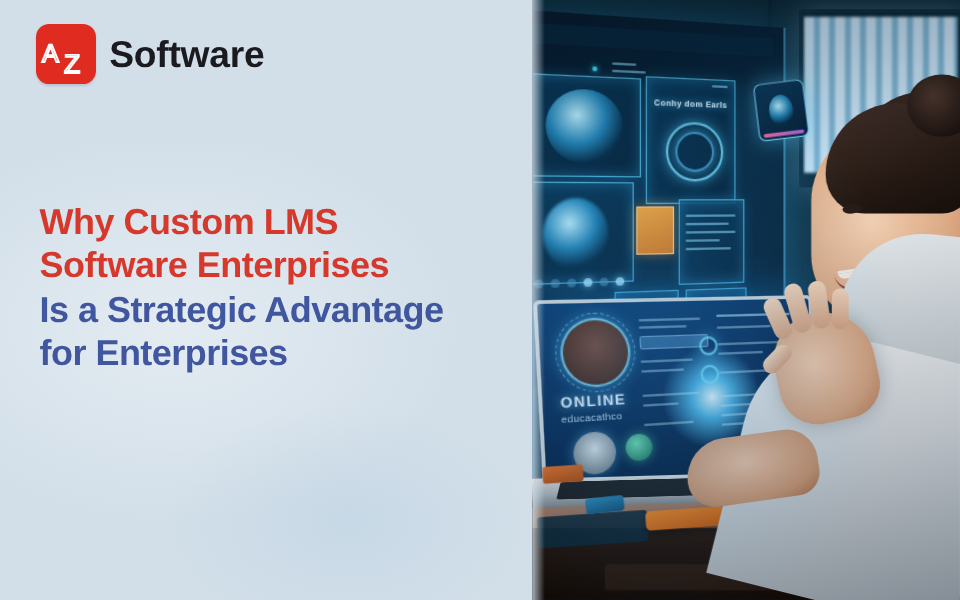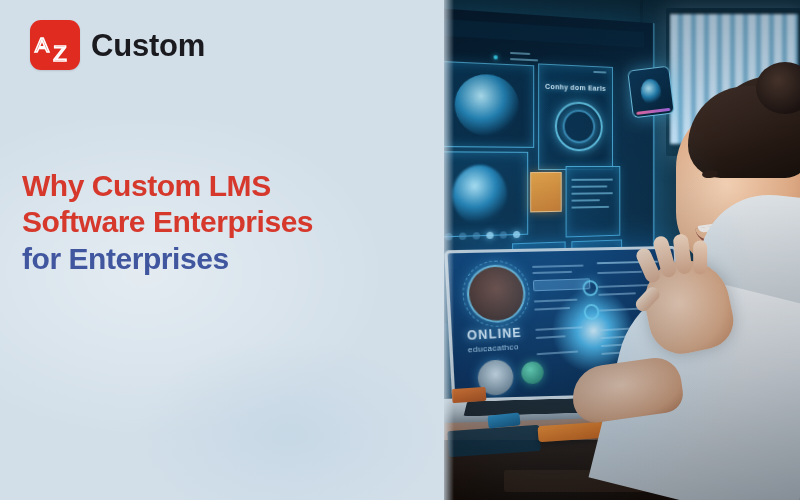--- a/index.html
+++ b/index.html
@@ -63,21 +63,21 @@
     font-weight: 600;
     letter-spacing: -0.2px;
     color: #1b1b1f;
     line-height: 1;
     white-space: nowrap;
   }
 
   
   .headline {
     position: absolute;
-    left: 22px;
+    left: 33px;
     top: 168px;
     width: 400px;
   }
   .headline-line {
     display: block;
     font-size: 30px;
     font-weight: 700;
     line-height: 1.215;
     letter-spacing: -0.45px;
     white-space: nowrap;
@@ -518,26 +518,27 @@
     <div class="left-wash"></div>
     <div class="left-wash2"></div>
 
     <div class="brand">
       <div class="brand-mark">
         <svg viewBox="0 0 50 50" xmlns="http://www.w3.org/2000/svg" aria-hidden="true">
           <text x="12" y="26" font-family="Liberation Sans, sans-serif" font-size="21" fill="none" stroke="#ffffff" stroke-width="1.6" text-anchor="middle" dominant-baseline="middle">A</text>
           <text x="30" y="35" font-family="Liberation Sans, sans-serif" font-size="22" fill="none" stroke="#ffffff" stroke-width="1.6" text-anchor="middle" dominant-baseline="middle">Z</text>
         </svg>
       </div>
-      <div class="brand-name">Custom</div>
+      <div class="brand-name">Software</div>
     </div>
 
     <div class="headline">
       <span class="headline-line hl-red">Why Custom LMS</span>
       <span class="headline-line hl-red">Software Enterprises</span>
+      <span class="headline-line hl-blue">Is a Strategic Advantage</span>
       <span class="headline-line hl-blue">for Enterprises</span>
     </div>
   </div>
 
   <div class="photo">
     <div class="photo-scene">
 
       <div class="room-wall"></div>
       <div class="room-panel-seam"></div>
       <div class="window"></div>

